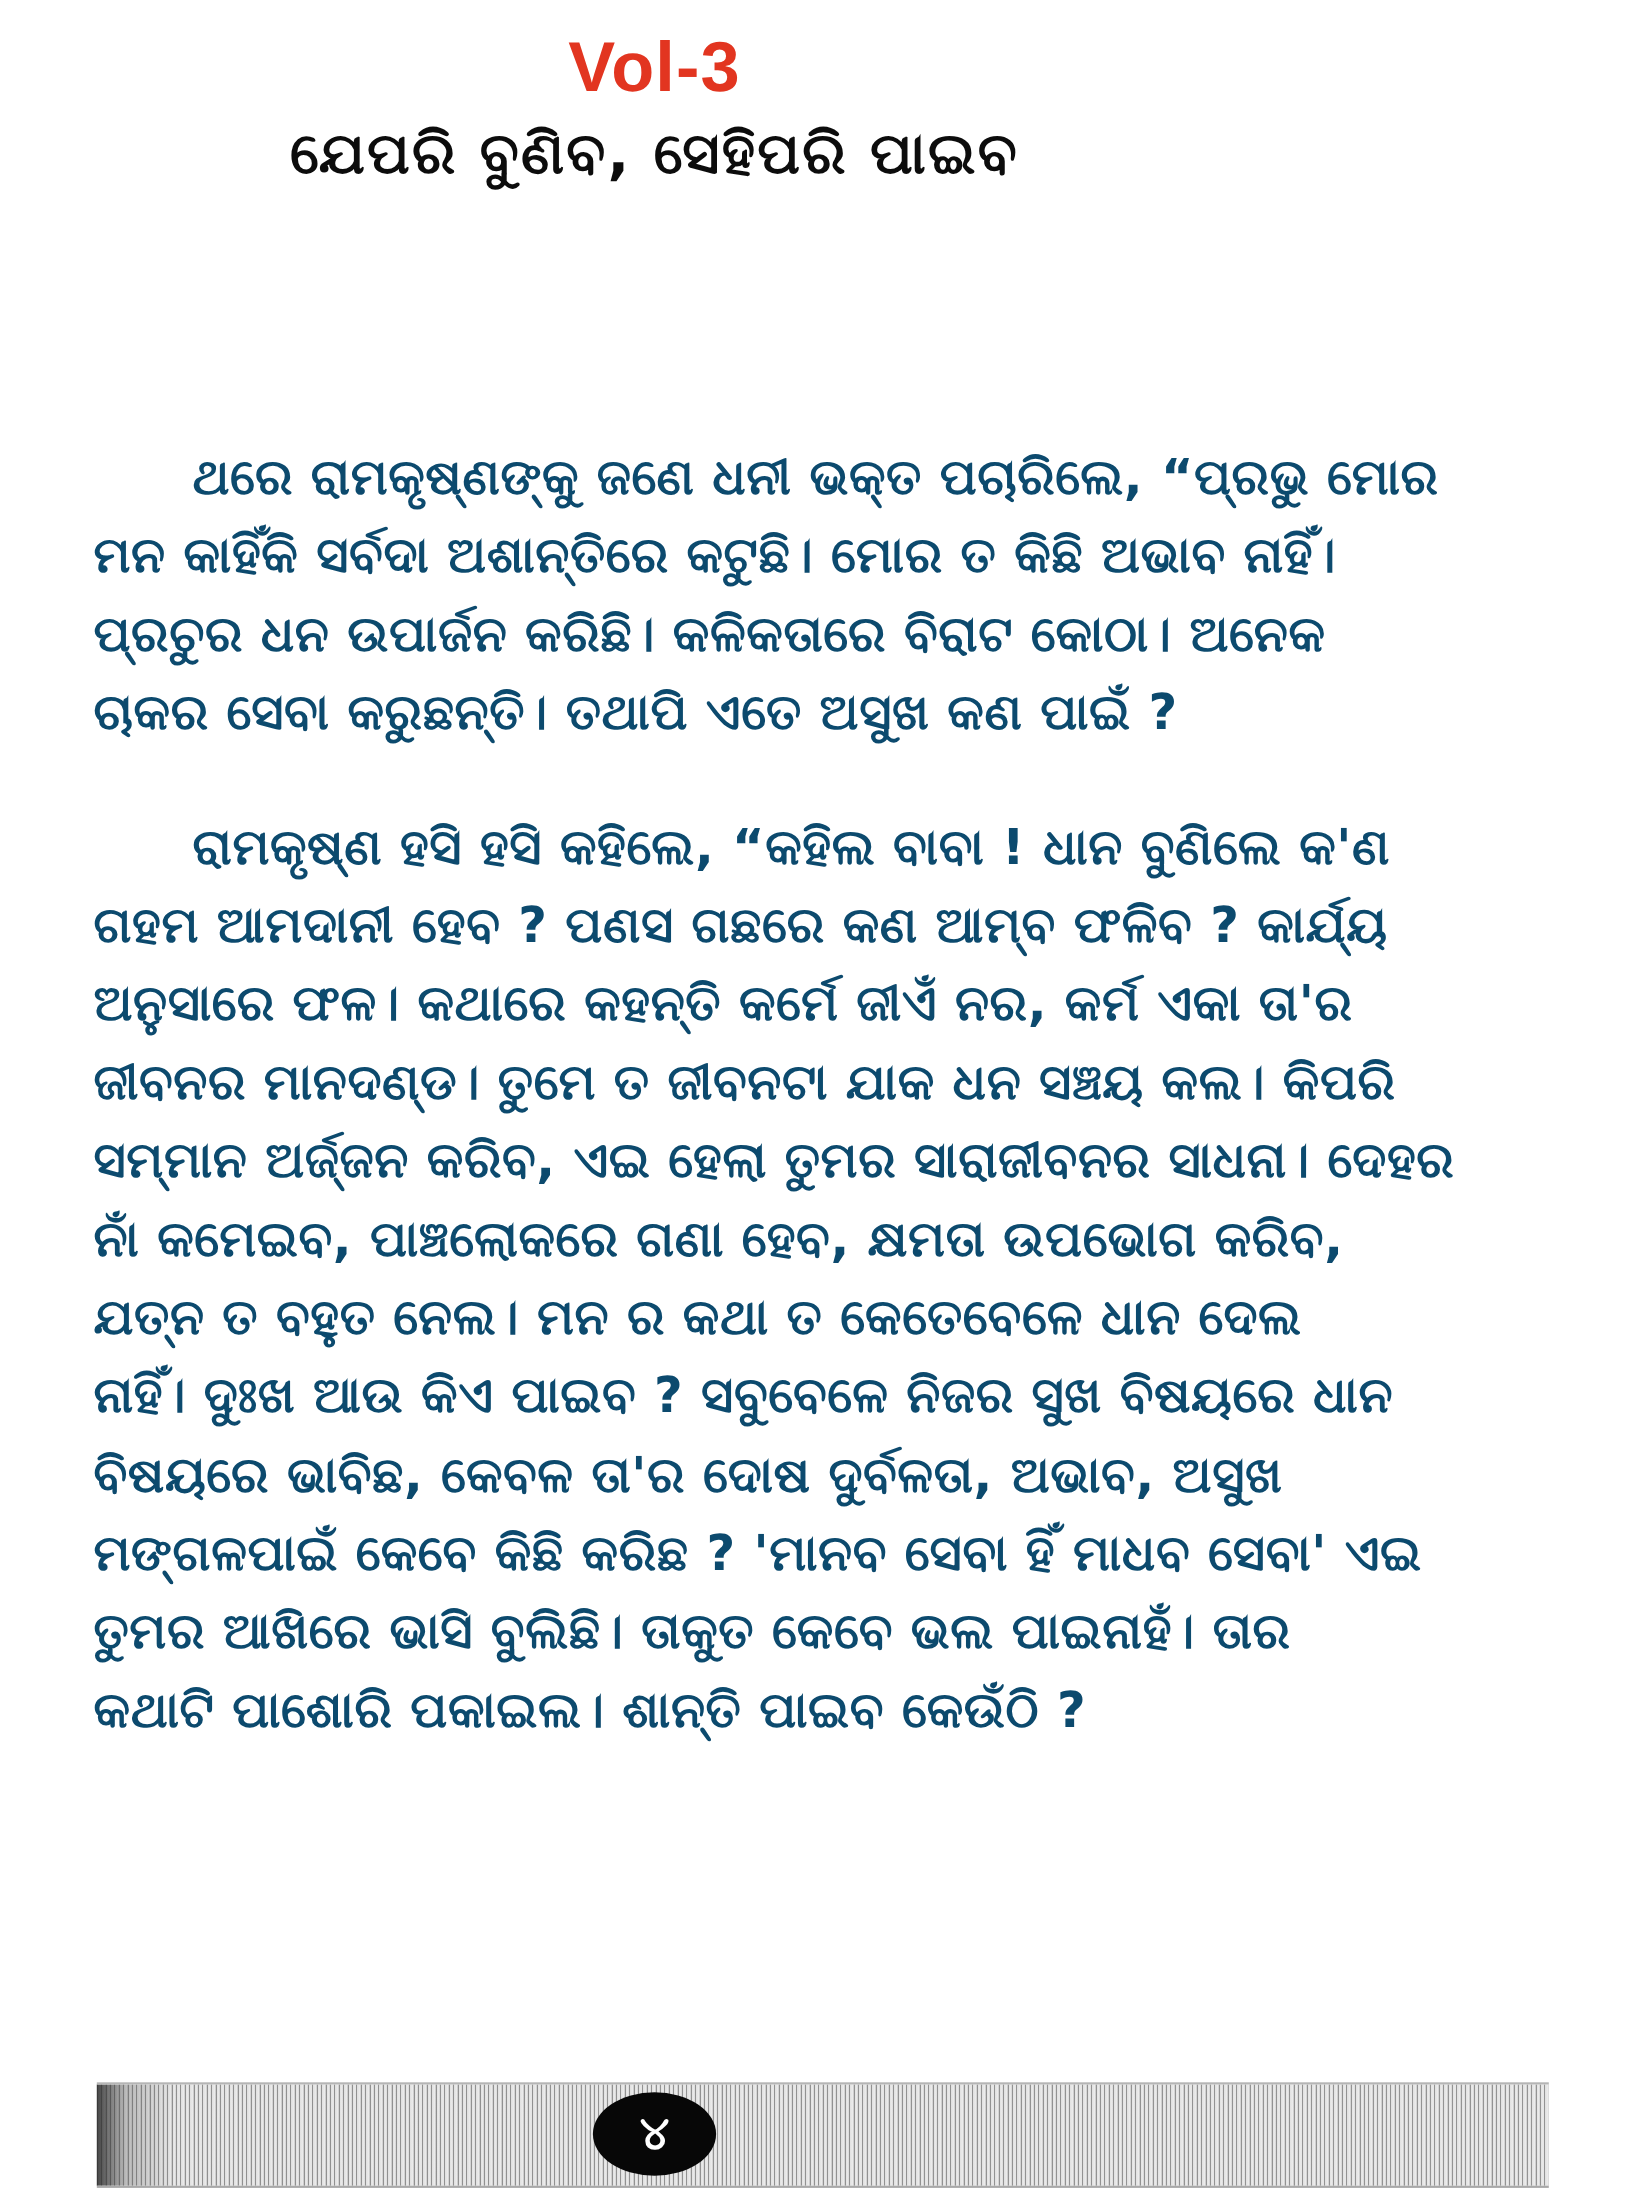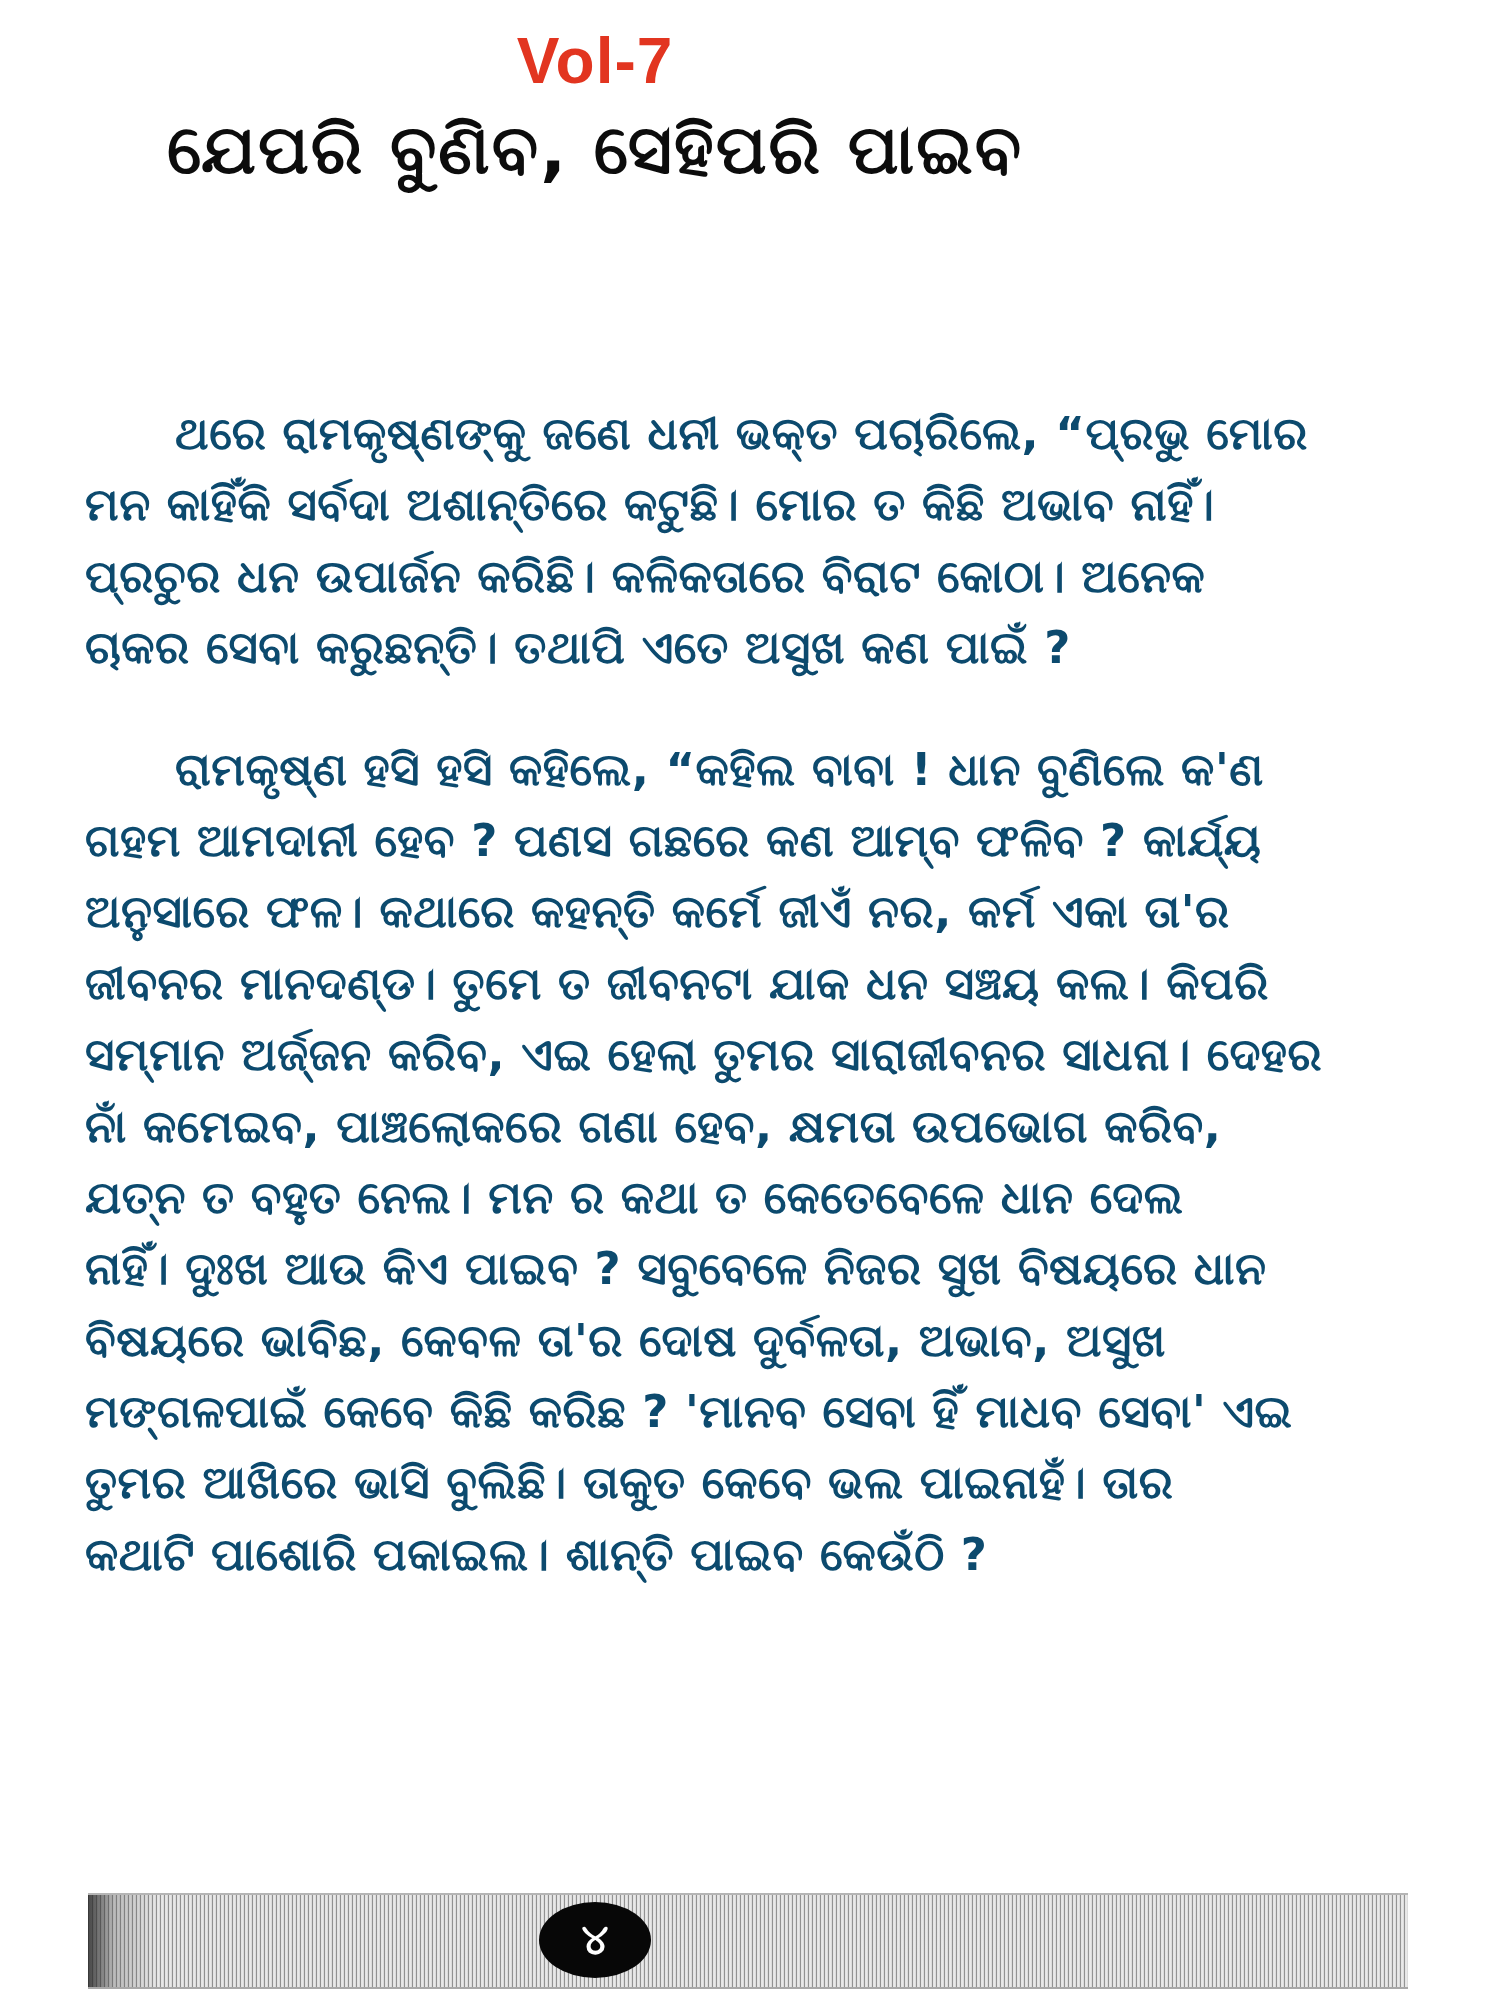--- a/index.html
+++ b/index.html
@@ -26,21 +26,21 @@
   .vol-label {
     margin-top: 26px;
     font-family: "Liberation Sans", sans-serif;
     font-size: 64px;
     font-weight: bold;
     letter-spacing: 1px;
     line-height: 1.1;
   }
   .page-title {
     margin-top: 14px;
-    font-size: 68px;
+    font-size: 52px;
     font-weight: 800;
     color: #0c0c0c;
     letter-spacing: 2px;
     white-space: nowrap;
   }
   
   .body-text {
     position: absolute;
     left: 85px;
     top: 398px;
@@ -91,21 +91,21 @@
     font-weight: bold;
     line-height: 1;
   }
 </style>
 </head>
 <body>
 
 <div id="page">
 
   <div class="head-col">
-    <div class="vol-label" style="color: rgb(226, 53, 32);">Vol-7</div>
+    <div class="vol-label" style="color: rgb(226, 53, 32);">Vol-3</div>
     <div class="page-title">ଯେପରି ବୁଣିବ, ସେହିପରି ପାଇବ</div>
   </div>
 
   <div class="body-text">
       <div class="para">
         <div class="line indent">ଥରେ ରାମକୃଷ୍ଣଙ୍କୁ ଜଣେ ଧନୀ ଭକ୍ତ ପଚାରିଲେ, “ପ୍ରଭୁ ମୋର</div>
         <div class="line">ମନ କାହିଁକି ସର୍ବଦା ଅଶାନ୍ତିରେ କଟୁଛି। ମୋର ତ କିଛି ଅଭାବ ନାହିଁ।</div>
         <div class="line">ପ୍ରଚୁର ଧନ ଉପାର୍ଜନ କରିଛି। କଳିକତାରେ ବିରାଟ କୋଠା। ଅନେକ</div>
         <div class="line last">ଚାକର ସେବା କରୁଛନ୍ତି। ତଥାପି ଏତେ ଅସୁଖ କଣ ପାଇଁ ?</div>
       </div>

